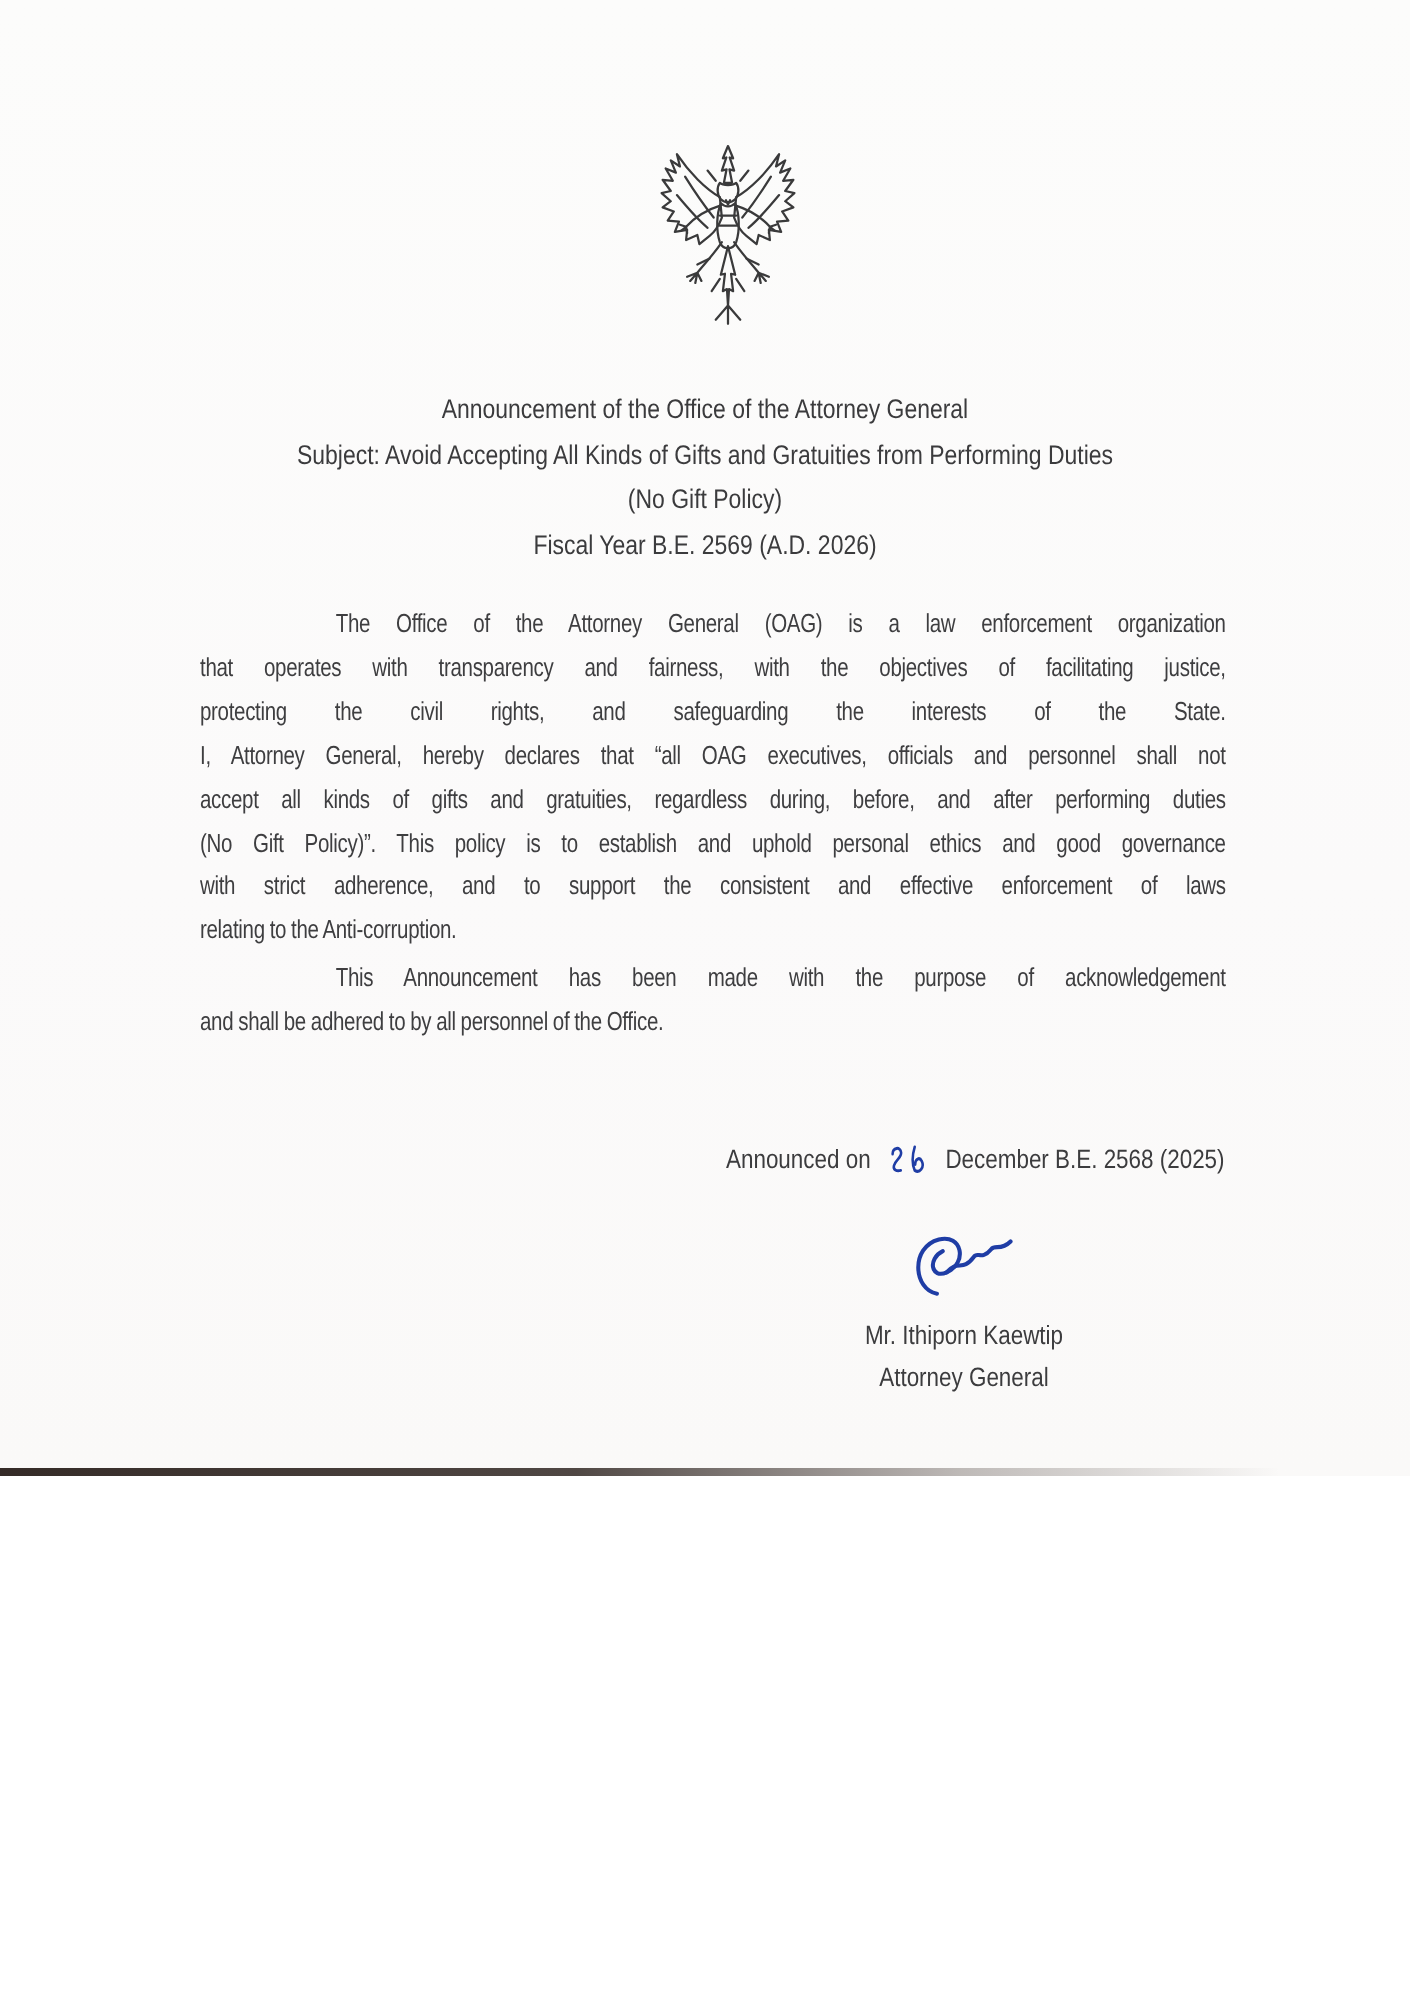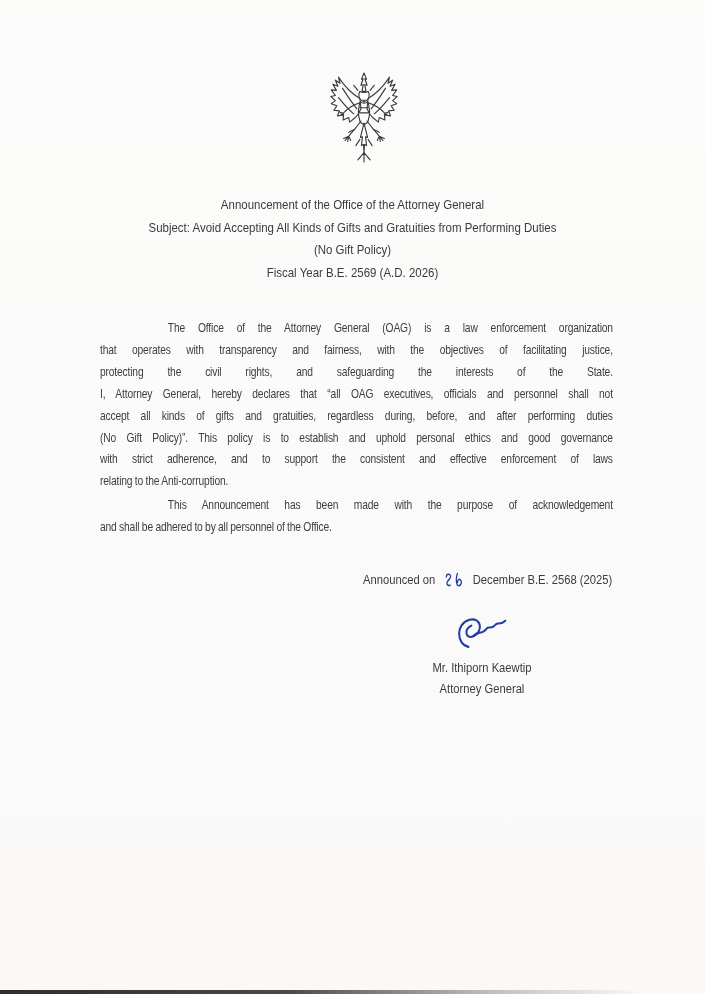--- a/index.html
+++ b/index.html
@@ -1,38 +1,38 @@
 <!DOCTYPE html>
 <html><head>
 <meta charset="utf-8">
 <style>
   html,body{margin:0;padding:0;background:#ffffff;}
   .page{
     position:relative;
-    width:705px;height:994px;
+    width:705px;height:738px;
     margin:0 auto;
     background:linear-gradient(180deg,#fcfcfb 0%,#fbfafa 60%,#faf9f8 100%);
     overflow:hidden;
     font-family:"Liberation Sans","DejaVu Sans",sans-serif;
     color:#3d3d3f;
   }
   
   .emblem{position:absolute;left:326px;top:72px;width:76px;height:94px;}
   .emblem svg{width:100%;height:100%;}
   
   .header{
     position:absolute;left:0;top:194px;width:705px;
     text-align:center;
     font-size:13.5px;line-height:22.6px;
     color:#3b3b3d;
     transform:scaleX(0.85);transform-origin:50% 0;
     letter-spacing:0;
   }
   
-  .body-block{position:absolute;left:100px;top:317px;width:513px;}
+  .body-block{position:absolute;left:100px;top:301px;width:513px;}
   .condense{width:650px;transform:scaleX(0.789);transform-origin:0 0;}
   .body-line{
     text-align:justify;text-align-last:justify;
     font-size:13px;line-height:21.9px;
     letter-spacing:-0.2px;word-spacing:-0.3px;
     color:#3e3e40;
   }
   .body-line.first-line{padding-left:86px;}
   .body-line.last-line{text-align-last:left;}
   .paragraph-2{margin-top:2px;}

